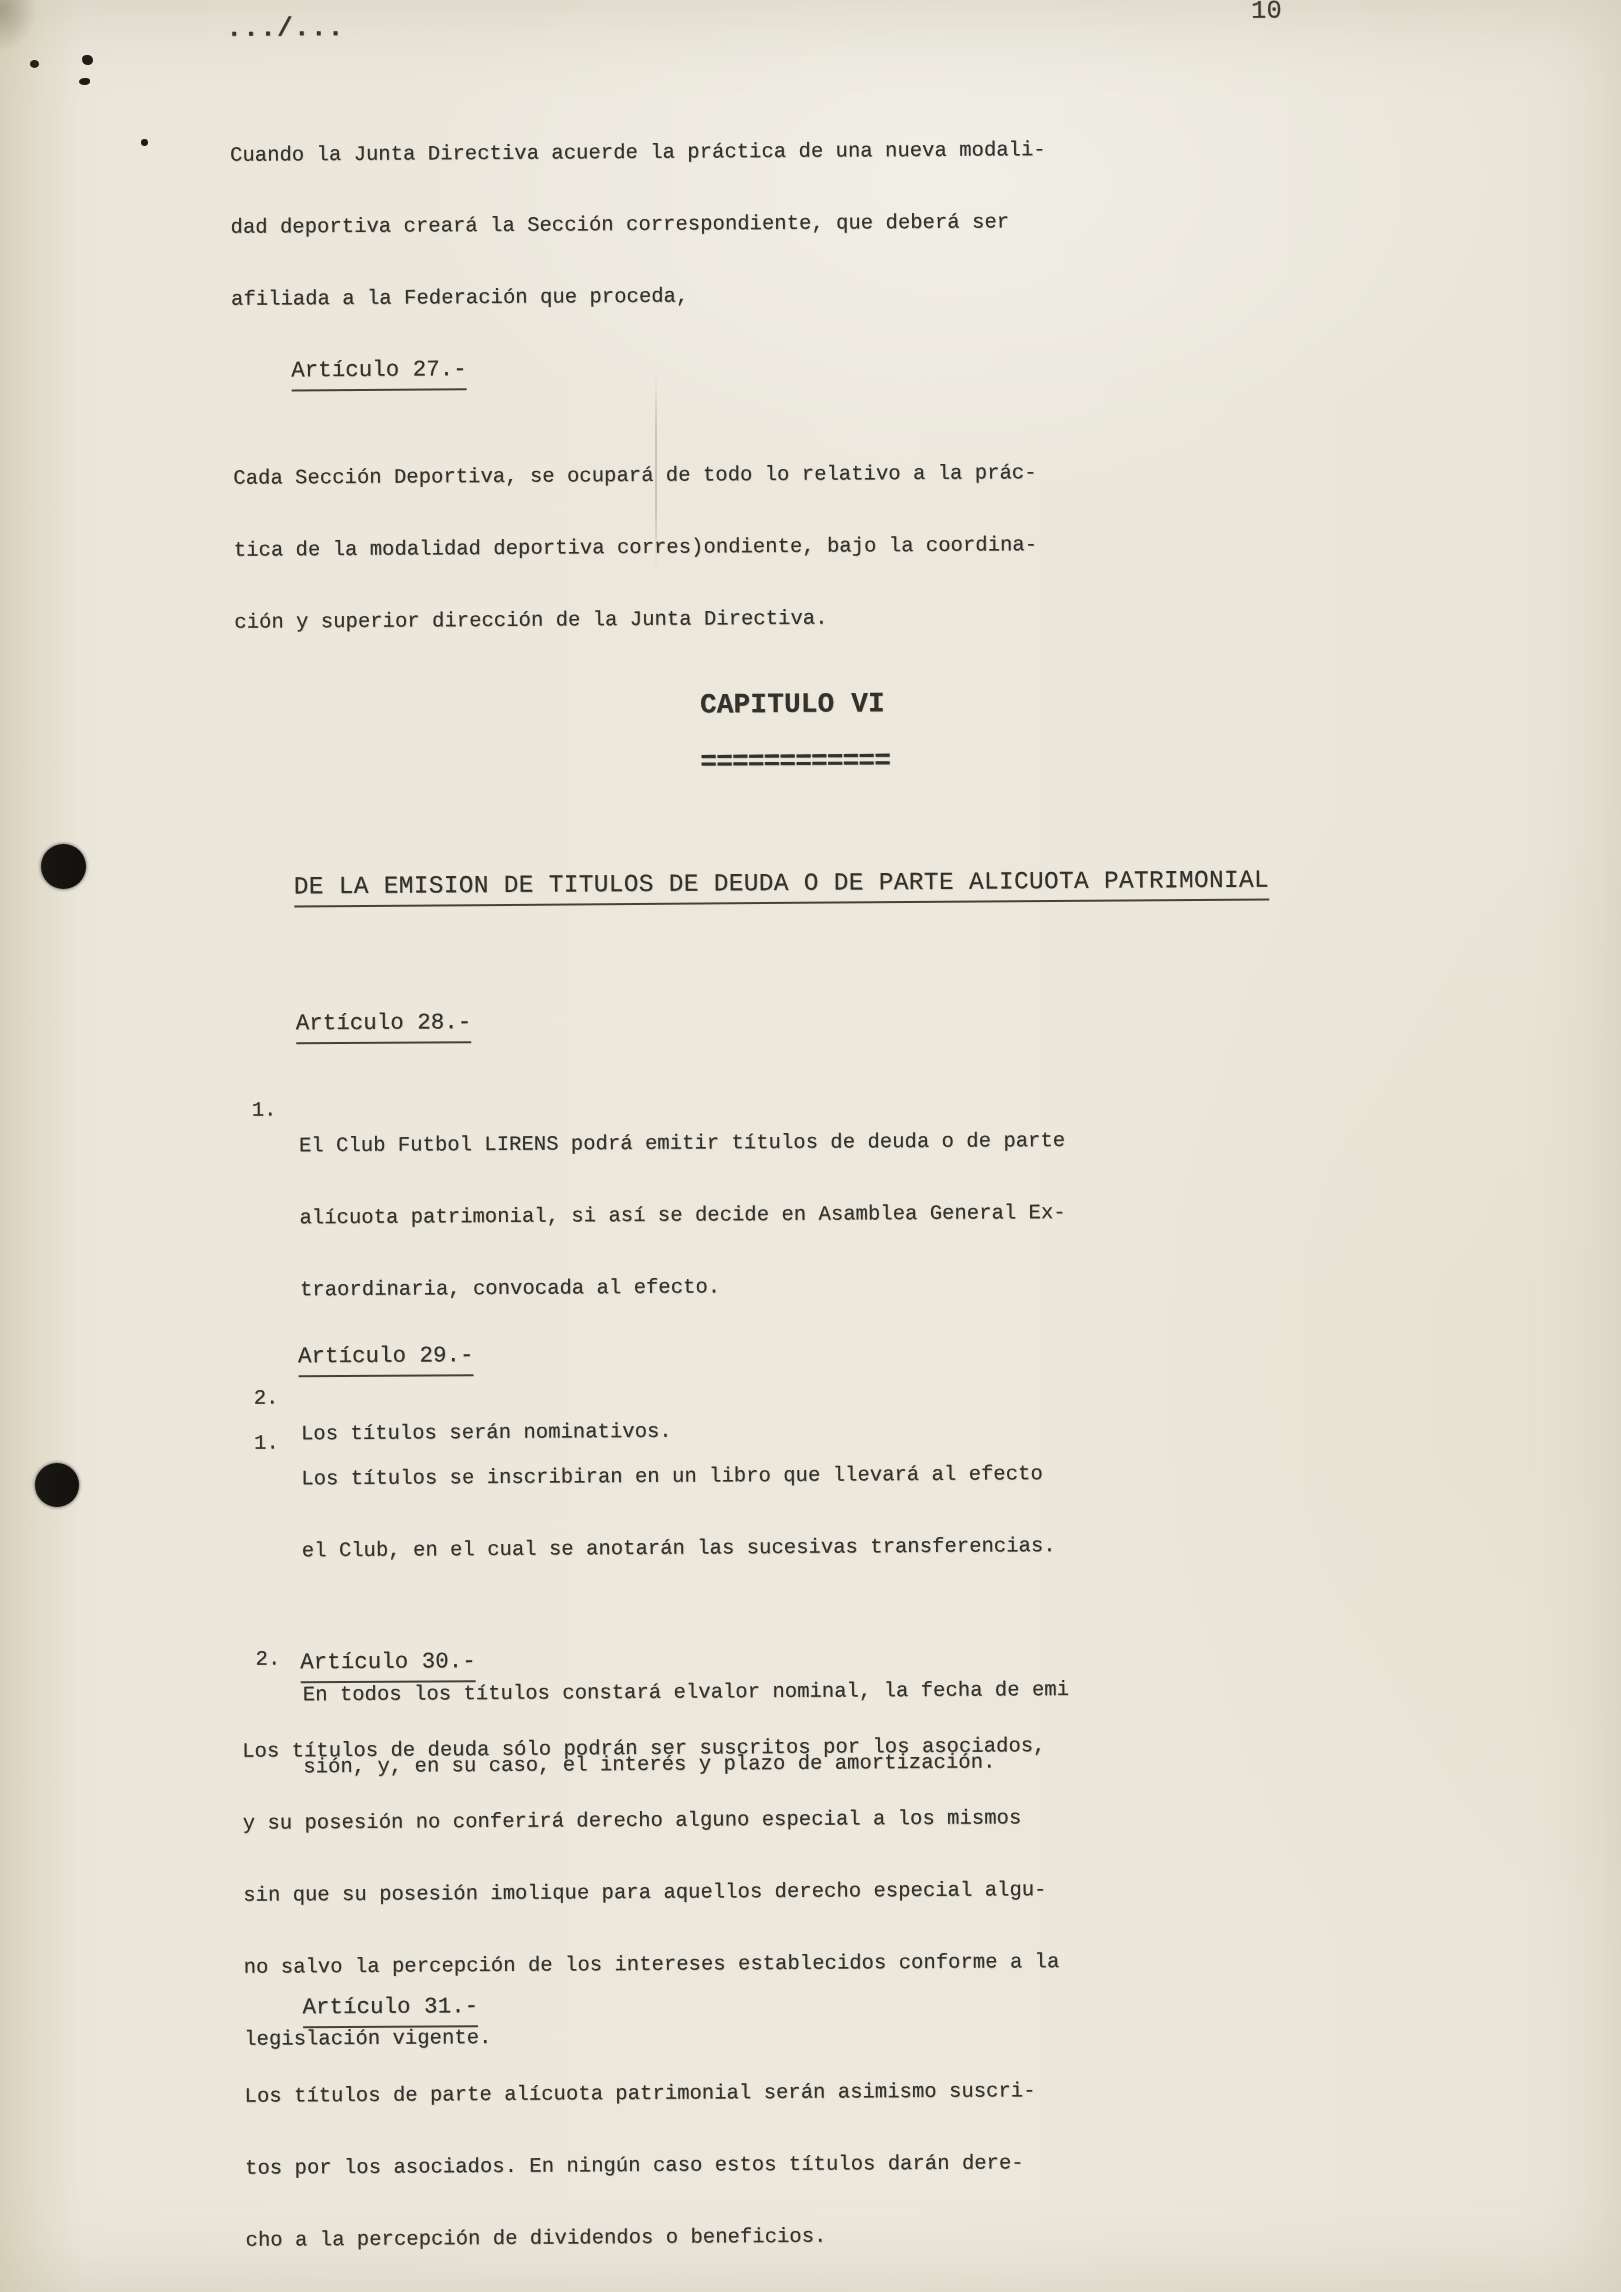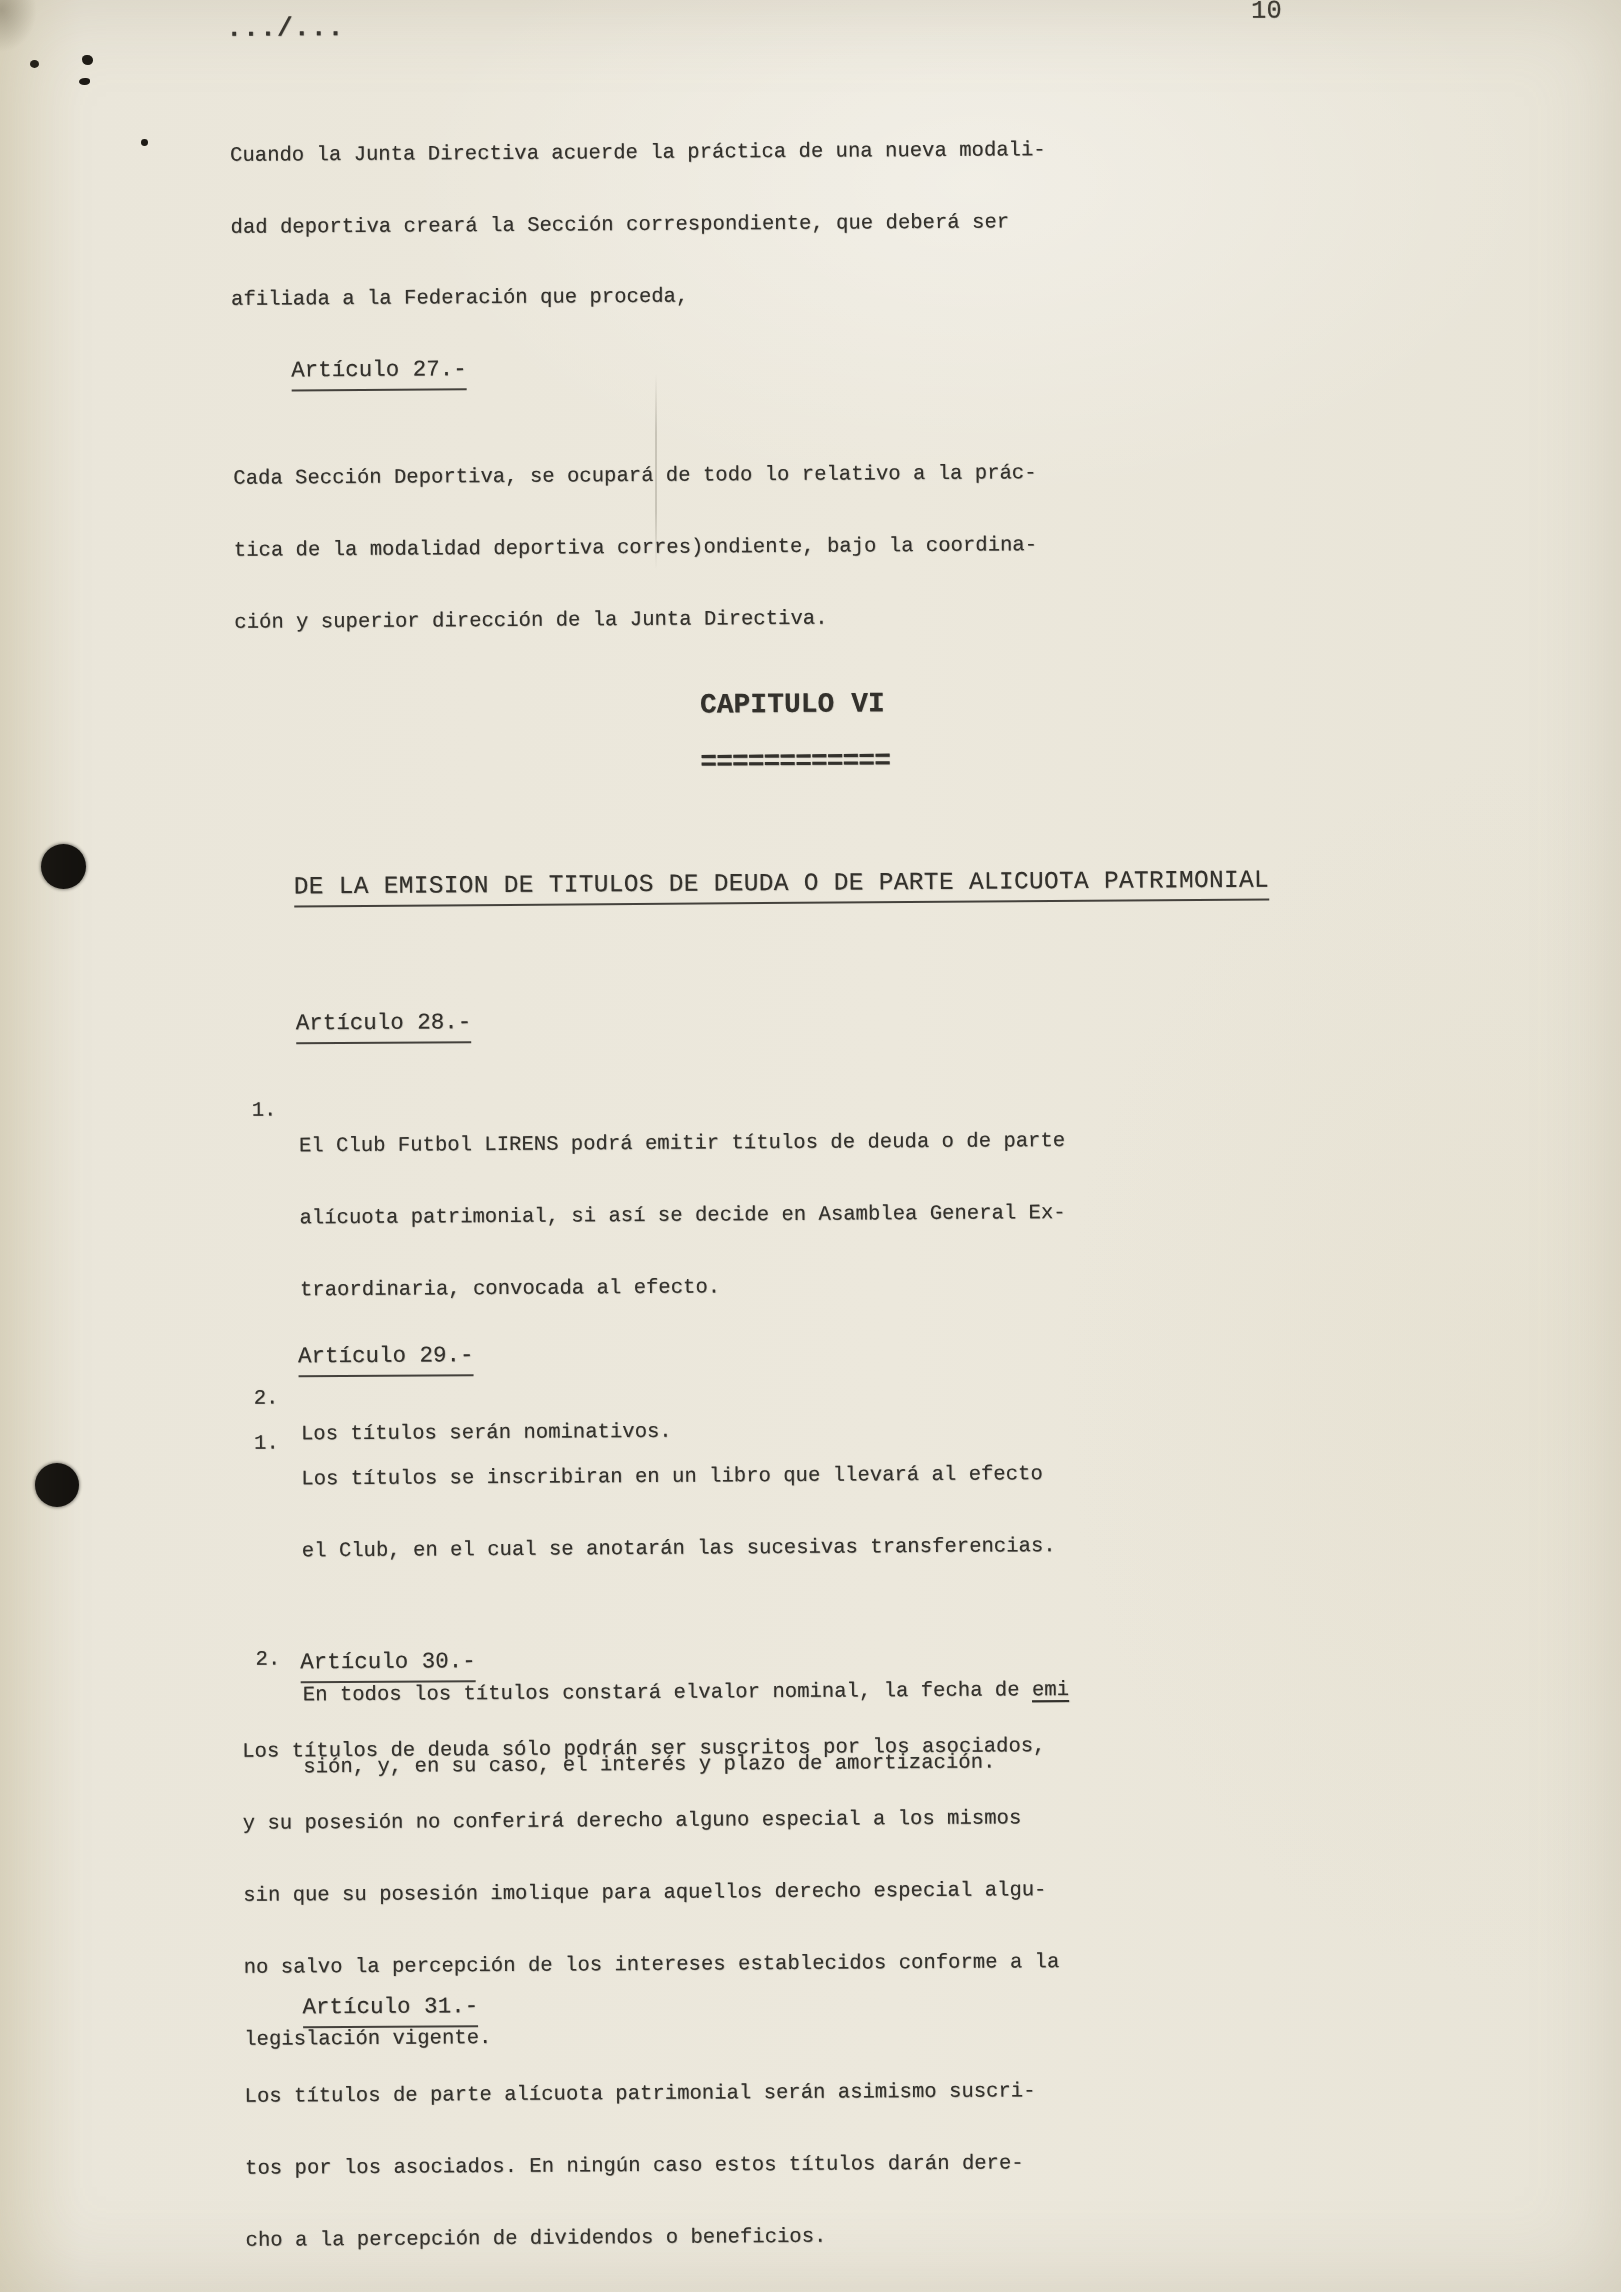--- a/index.html
+++ b/index.html
@@ -64,21 +64,21 @@
     padding-bottom:2.9px;
   }
   .u-head.sub { font-size:24.5px; letter-spacing:0.3px; }
 
   .ch-title { font-size:28px; font-weight:bold; line-height:31px; }
   .ch-eq    { font-size:28px; font-weight:bold; line-height:19.6px; margin-top:-3.9px; letter-spacing:-1px; }
 
   .list .li { display:flex; }
   .num { flex:none; width:47px; font-size:20.6px; line-height:36px; }
 
-  .uline { text-decoration:underline; text-underline-offset:4.9px; }
+  .uline { text-underline-offset:4.9px; }
 </style>
 </head>
 <body>
 
 <div class="page">
 
   <div class="corner-shade"></div>
   <div class="speck s1"></div>
   <div class="speck s2"></div>
   <div class="speck s3"></div>

